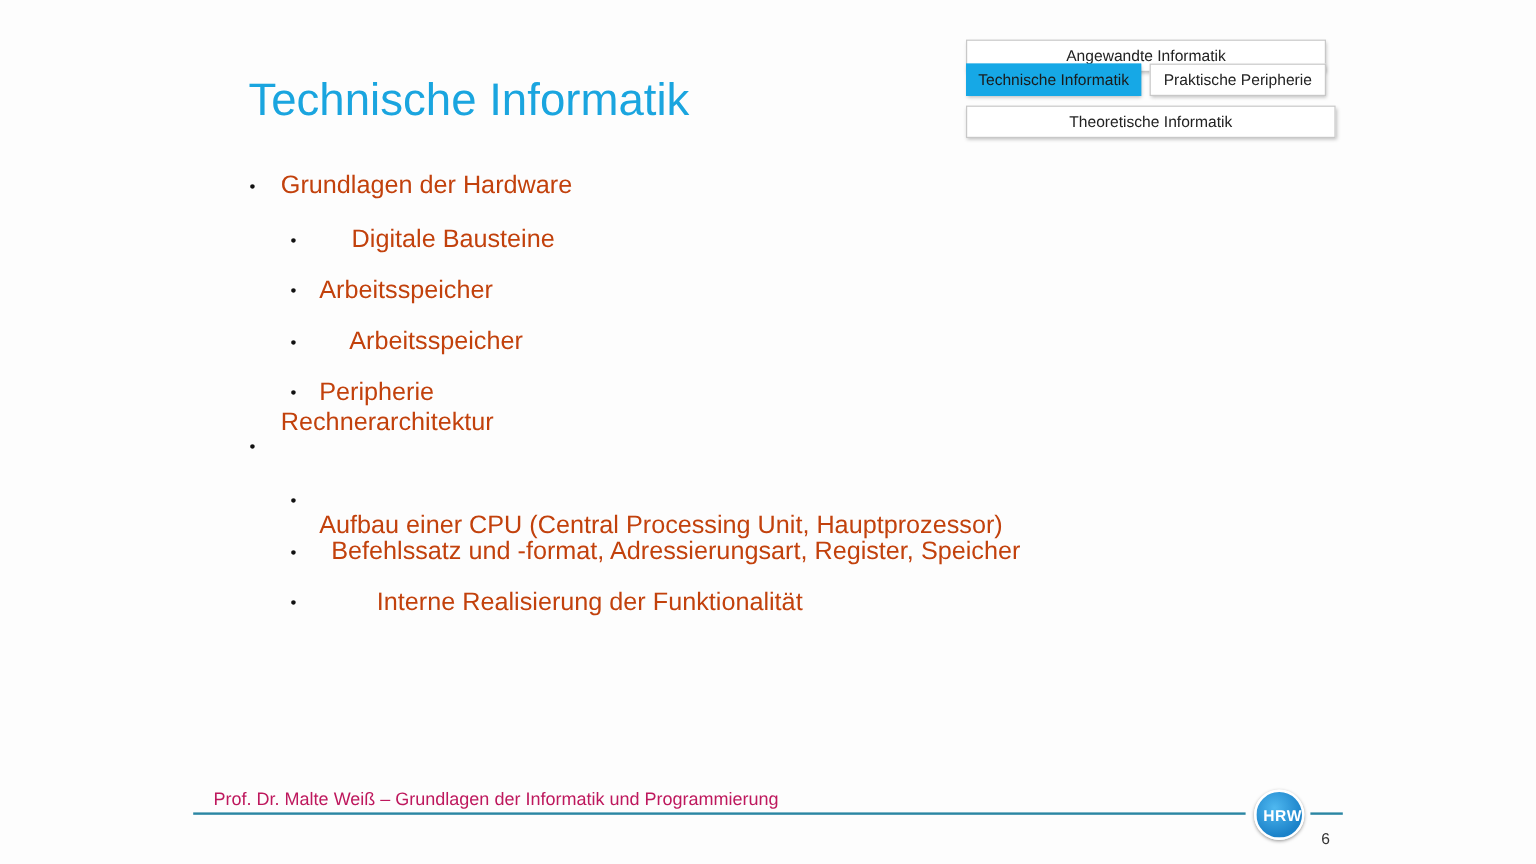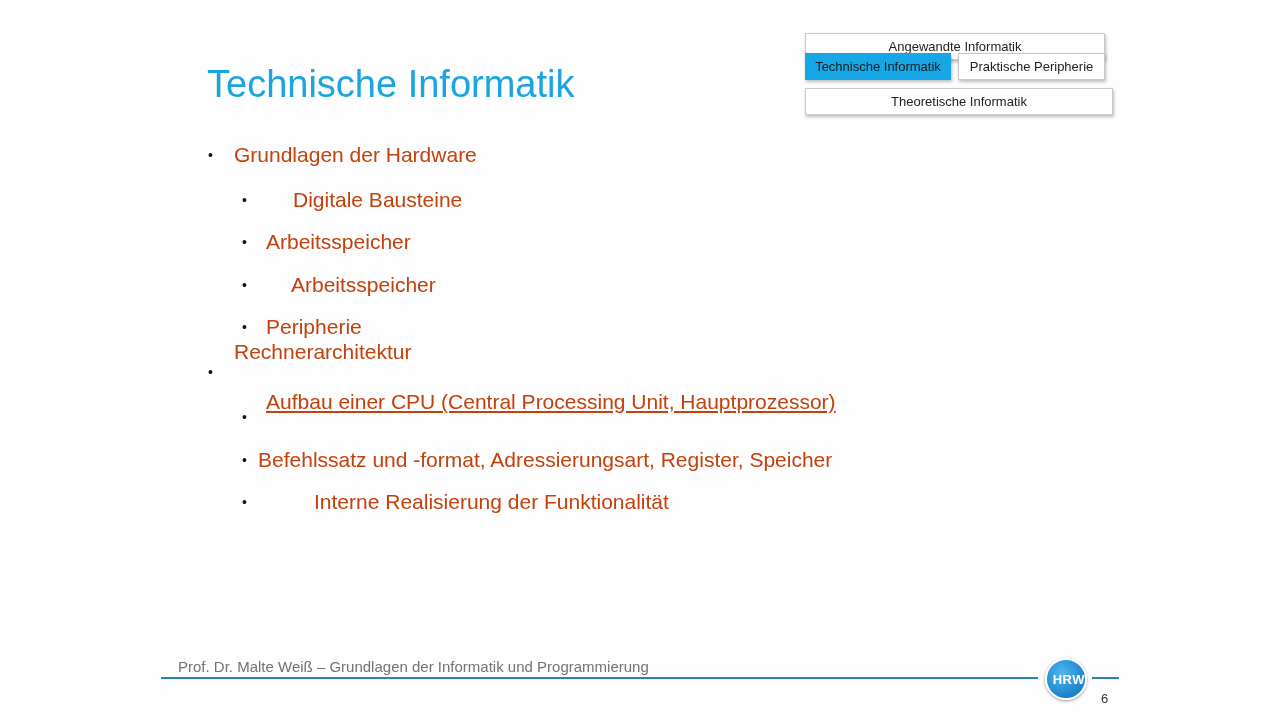--- a/index.html
+++ b/index.html
@@ -20,21 +20,21 @@
       box-shadow: 1px 2px 3px rgba(0,0,0,0.25);
       font-size: 13px; color: #222;
       display: flex; align-items: center; justify-content: center;
       cursor: pointer;
     }
     .nav-box.active { background: #16a8e6; border-color: #16a8e6; color: #1a1a1a; }
     .bullets { position: absolute; left: 0; top: 0; }
     .item { position: absolute; font-size: 21px; color: #c2410c; white-space: nowrap; }
     .dot { position: absolute; font-size: 14px; color: #111; }
     .footer-line { position: absolute; top: 677px; height: 2px; background: #2b86a3; }
-    .footer-text { position: absolute; left: 178px; top: 658px; font-size: 15px; color: #737373; }
+    .footer-text { position: absolute; left: 178px; top: 658px; font-size: 15px; color: #be185d; }
     .page-num { position: absolute; left: 1101px; top: 691px; font-size: 13px; color: #333; }
     .logo {
       position: absolute; left: 1045px; top: 658px; width: 38px; height: 38px;
       border-radius: 50%; background: radial-gradient(circle at 40% 35%, #4fb8f0, #1b82c9 70%);
       border: 2px solid #ffffff; box-shadow: 0 1px 3px rgba(0,0,0,0.4);
       display: flex; align-items: center; justify-content: flex-end;
       color: #fff; font-weight: bold; font-size: 13px; letter-spacing: 0.5px;
     }
   </style>
 </head>
@@ -68,24 +68,24 @@
   <span class="dot" style="left:242px; top:277px;">•</span>
   <span class="item" style="left:266px; top:273px;margin-left:25px;">Arbeitsspeicher</span>
 
   <span class="dot" style="left:242px; top:319px;">•</span>
   <span class="item" style="left:266px; top:315px;">Peripherie</span>
 
   <span class="dot" style="left:208px; top:364px;">•</span>
   <span class="item" style="left:234px; top:340px;">Rechnerarchitektur</span>
 
   <span class="dot" style="left:242px; top:409px;">•</span>
-  <span class="item" style="left:266px; top:390px;text-decoration:underline;">Aufbau einer CPU (Central Processing Unit, Hauptprozessor)</span>
+  <span class="item" style="left:266px; top:426px;">Aufbau einer CPU (Central Processing Unit, Hauptprozessor)</span>
 
   <span class="dot" style="left:242px; top:452px;">•</span>
-  <span class="item" style="left:258px; top:448px;">Befehlssatz und -format, Adressierungsart, Register, Speicher</span>
+  <span class="item" style="left:276px; top:448px;">Befehlssatz und -format, Adressierungsart, Register, Speicher</span>
 
   <span class="dot" style="left:242px; top:494px;">•</span>
   <span class="item" style="left:266px; top:490px;margin-left:48px;">Interne Realisierung der Funktionalität</span>
 </div>
 
 <div class="footer-line" style="left:161px; width:877px;"></div>
 <div class="footer-line" style="left:1092px; width:27px;"></div>
 <div class="logo">
   <span>HRW</span>
 </div>

